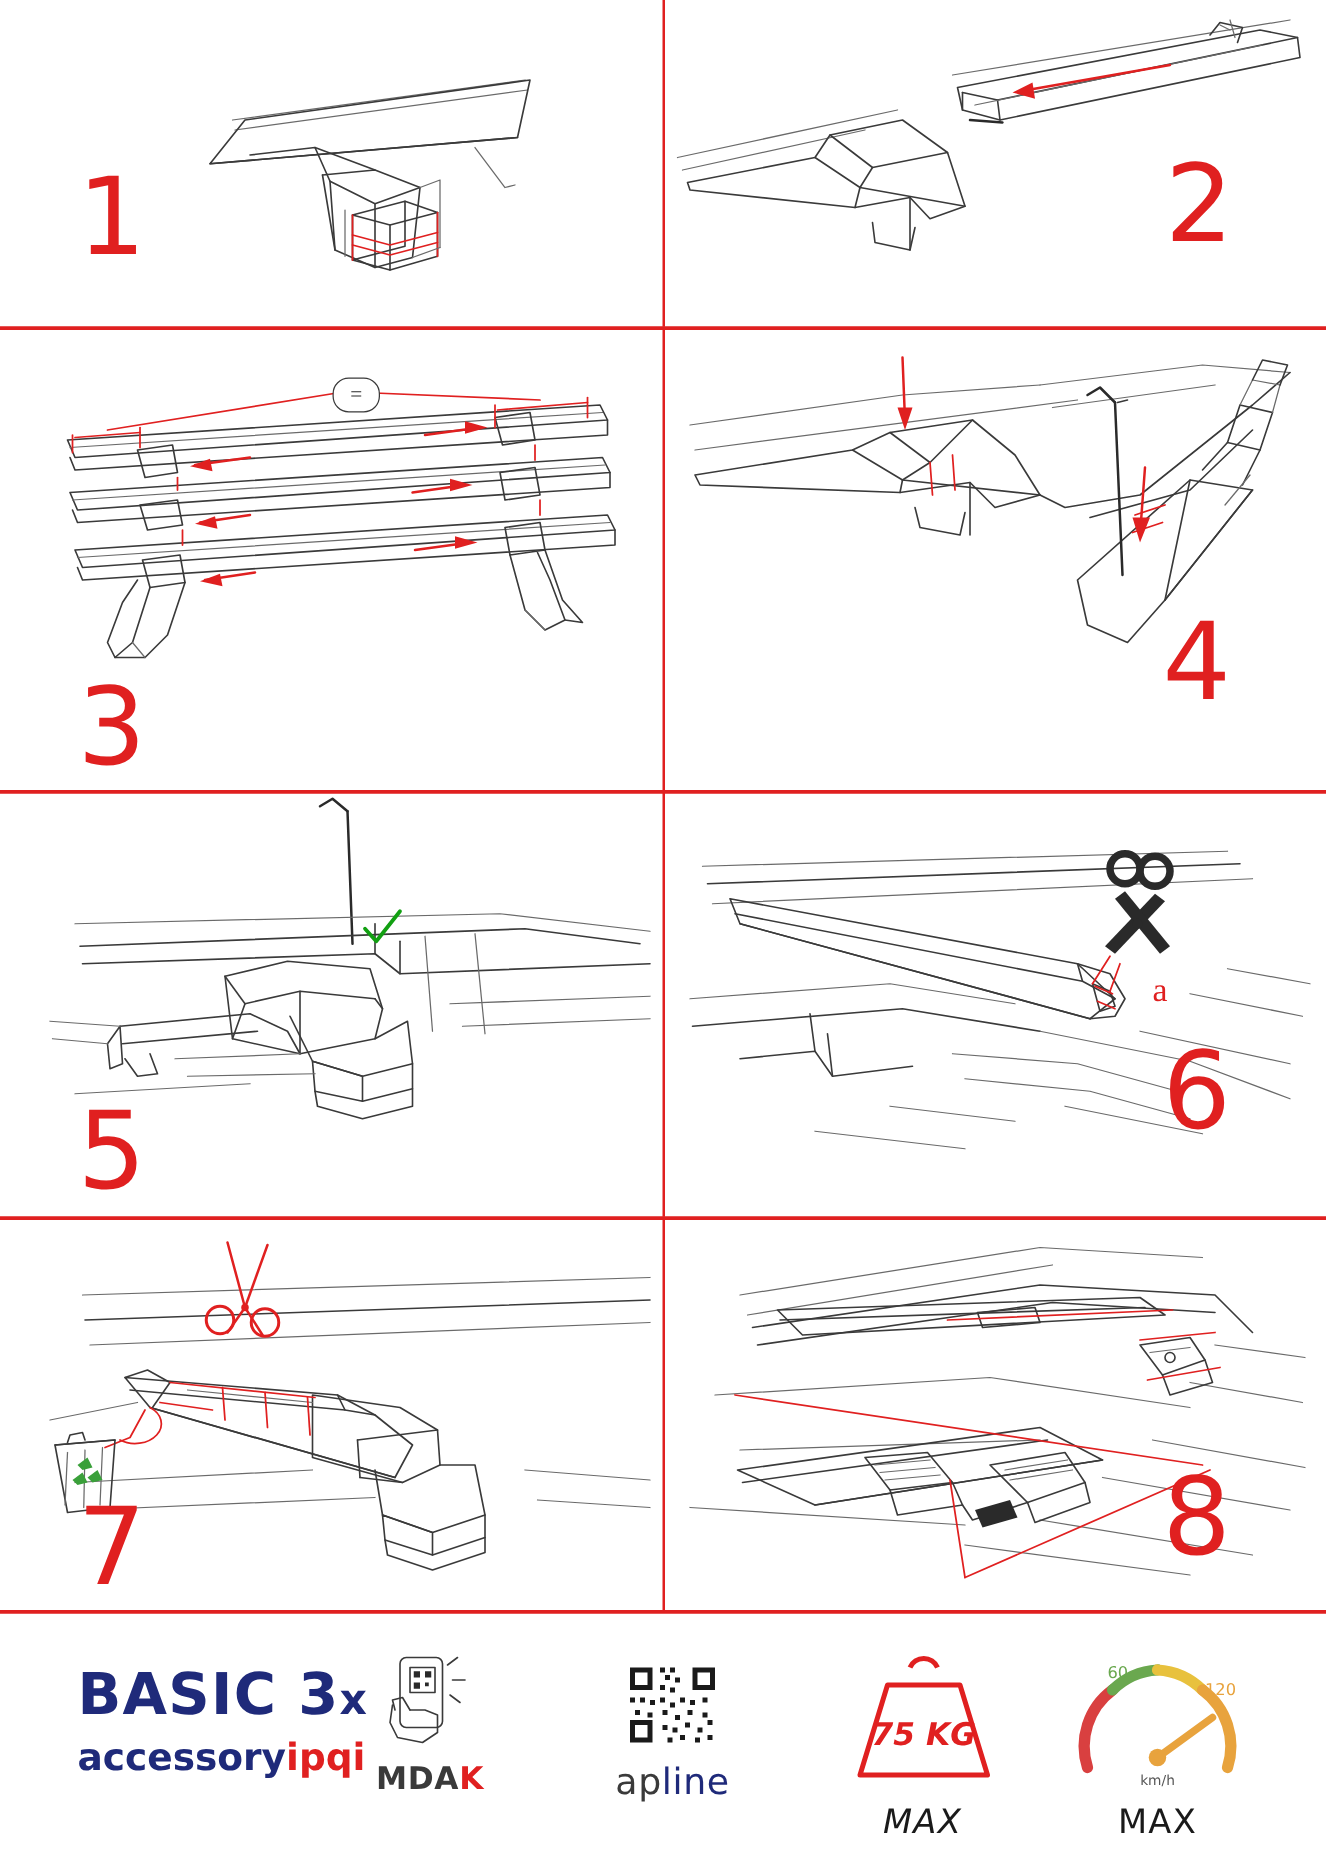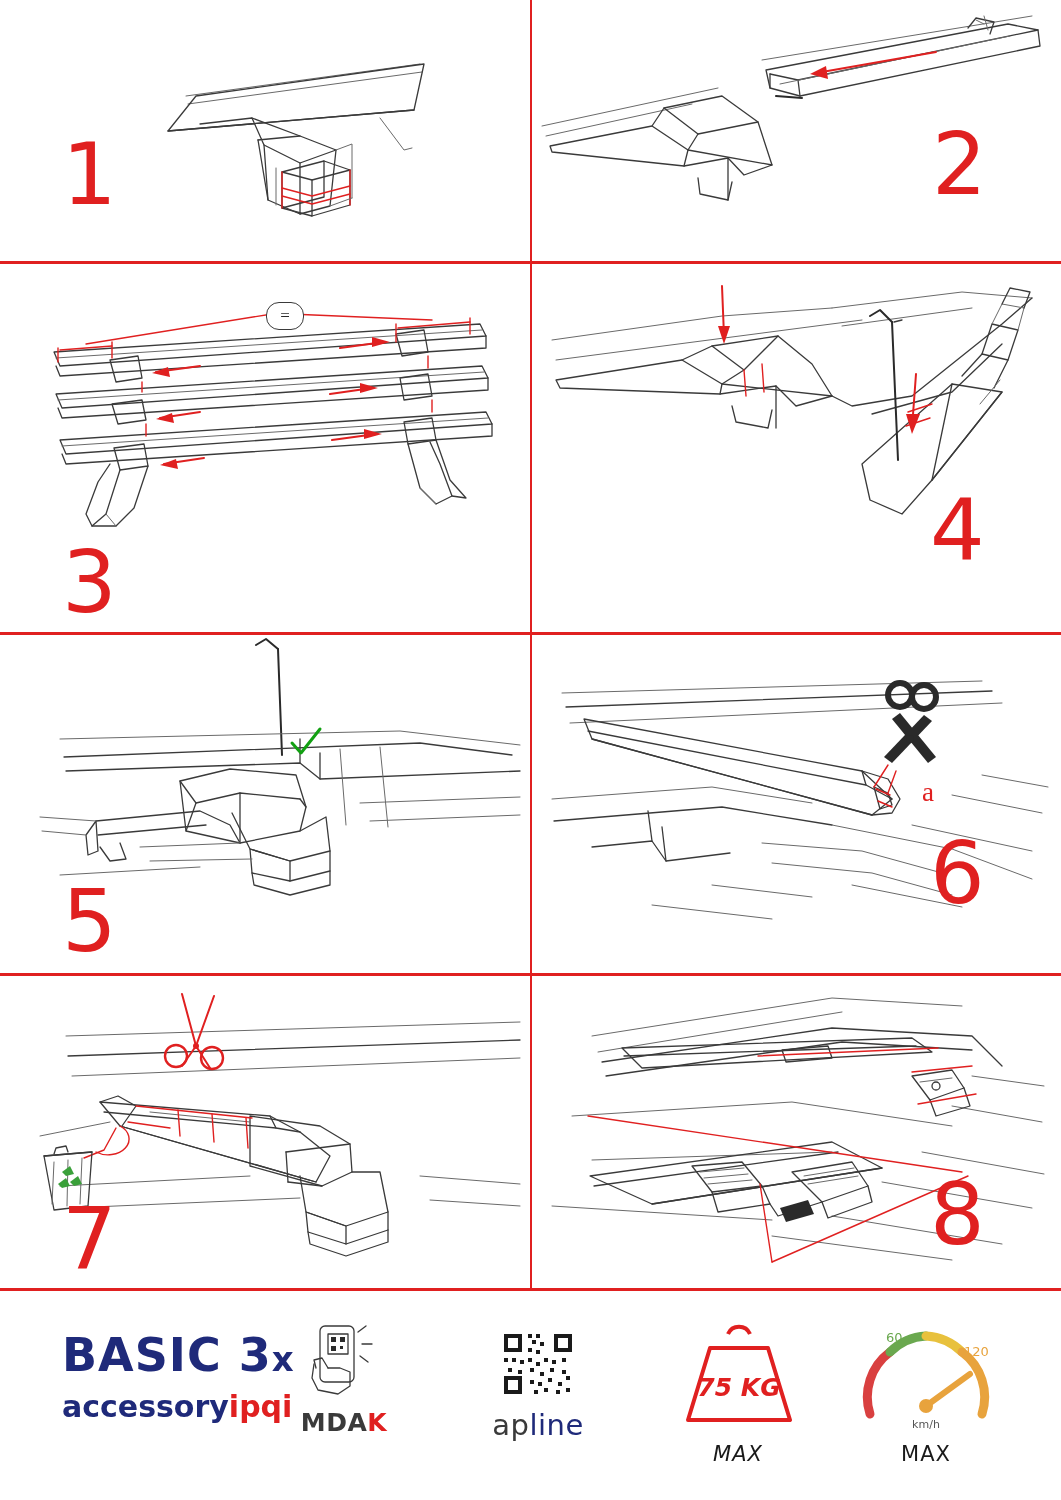--- a/index.html
+++ b/index.html
@@ -38,21 +38,21 @@
 
   .logoblock{position:absolute;text-align:center;}
   .logolabel{font-family:"DejaVu Sans",sans-serif;font-size:25px;letter-spacing:0.5px;margin-top:8px;}
   .mdak{color:#3a3a3a;font-weight:700;}
   .mdak .k{color:#e02020;}
   .ipqi{color:#e02020;font-weight:400;font-size:24px;}
   .apline{font-weight:400;font-size:29px;color:#3a3a3a;}
   .apline .blue{color:#1f2a7a;}
 
   .maxblock{position:absolute;text-align:center;}
-  .maxlabel{font-family:"DejaVu Sans",sans-serif;font-size:21px;color:#1a1a1a;margin-top:6px;letter-spacing:1px;}
+  .maxlabel{font-family:"DejaVu Sans",sans-serif;font-size:27px;color:#1a1a1a;margin-top:6px;letter-spacing:1px;}
   .kgtext{font-family:"DejaVu Sans",sans-serif;font-size:25px;fill:#e02020;font-weight:700;}
   .speedtext{font-family:"DejaVu Sans",sans-serif;font-size:11px;fill:#555;}
   .speednum{font-family:"DejaVu Sans",sans-serif;font-size:13px;fill:#6aa84f;}
   .speednum2{font-family:"DejaVu Sans",sans-serif;font-size:13px;fill:#e8a33d;}
 </style>
 </head>
 <body>
 
 <div class="sheet">
 

